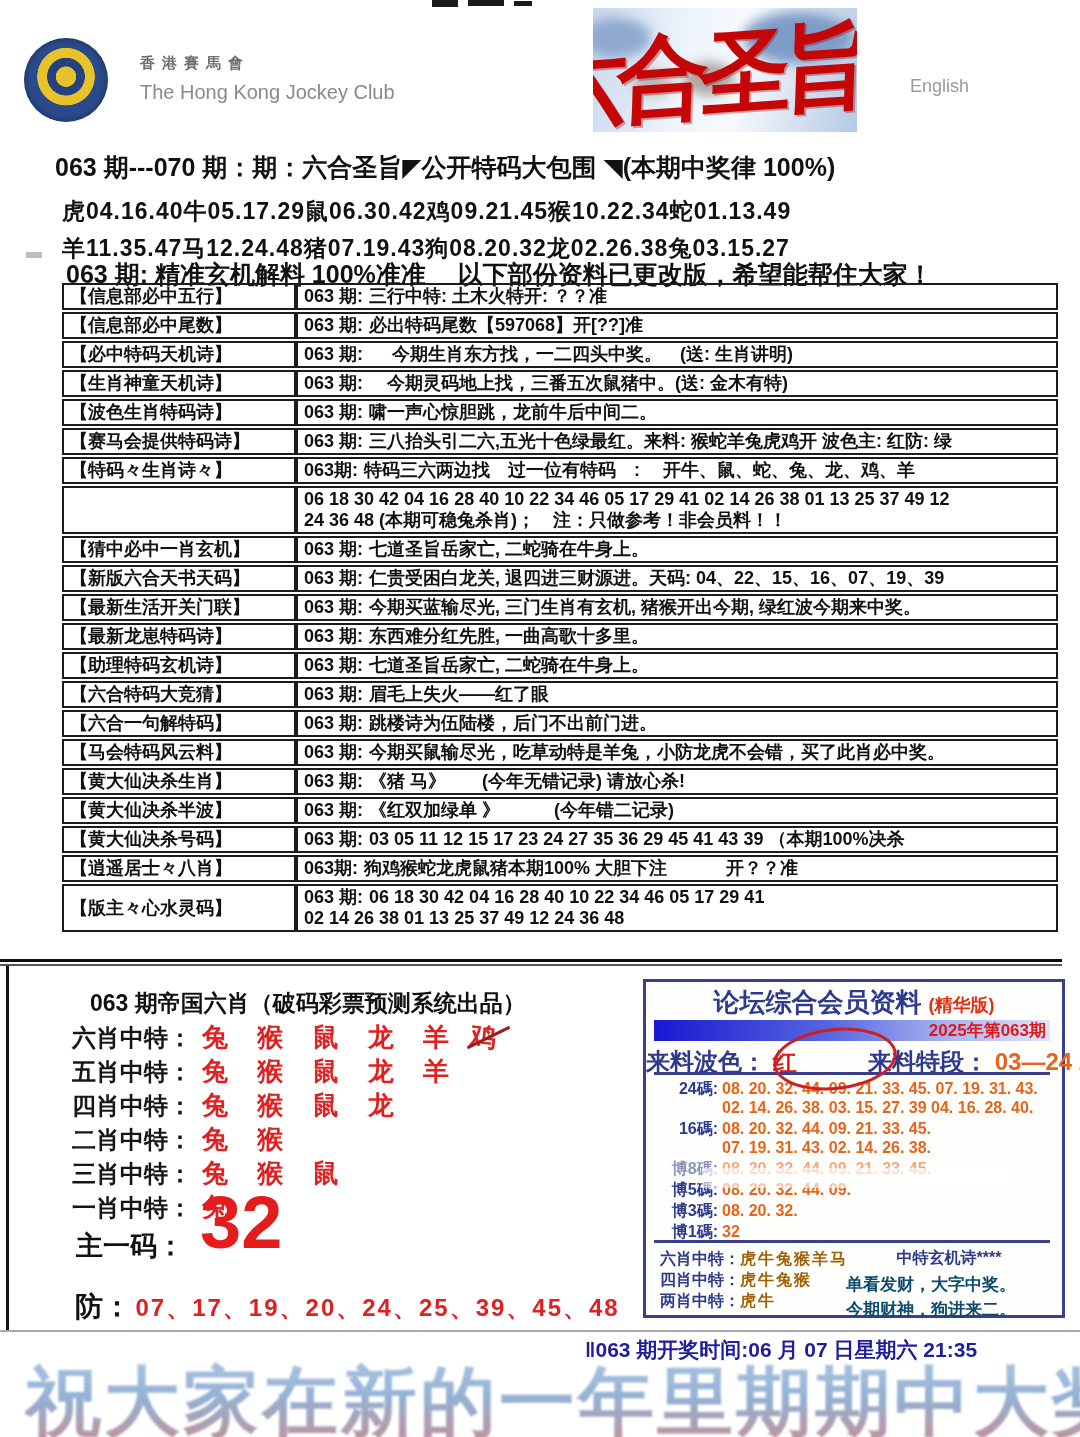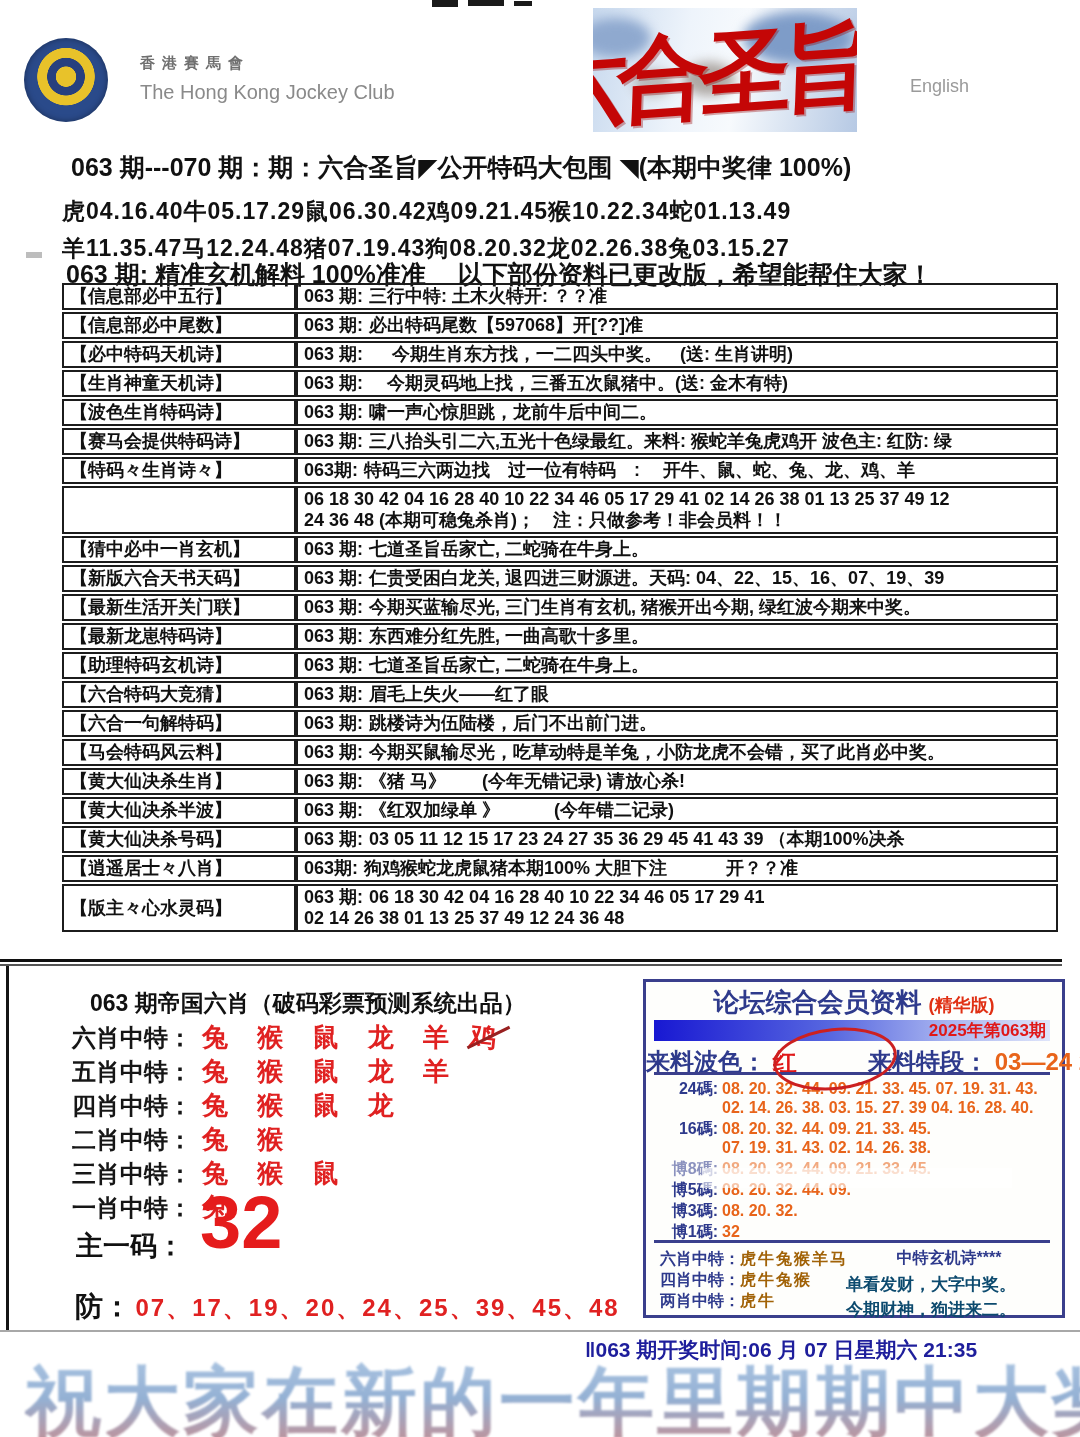--- a/index.html
+++ b/index.html
@@ -23,21 +23,21 @@
   
   .banner{width:264px;height:124px;overflow:hidden;
     background:linear-gradient(100deg,#c8d9ee 0%,#eef4fb 35%,#f7fafd 55%,#b6c9e4 100%);}
   .blob{position:absolute;border-radius:50%;filter:blur(6px);}
   .calli{position:absolute;left:-58px;top:6px;font-size:92px;font-weight:bold;color:#c40606;
     font-family:"DejaVu Serif","Liberation Serif",serif;
     transform:rotate(-4deg) skewX(-6deg);letter-spacing:-10px;white-space:nowrap;
     text-shadow:2px 2px 0 rgba(150,0,0,.35);}
   .english{color:#9a9a9a;font-size:18px;}
 
-  .main-title{font-size:25px;font-weight:bold;white-space:nowrap;margin-left:16px;}
+  .main-title{font-size:25px;font-weight:bold;white-space:nowrap;}
   .zline{font-size:23px;font-weight:bold;letter-spacing:1px;white-space:nowrap;}
   .notice{font-size:25px;font-weight:bold;white-space:nowrap;}
 
   
   table.sheet{border-collapse:separate;border-spacing:0 2px;width:996px;table-layout:fixed;}
   table.sheet td{border:2px solid #1c1c1c;padding:1px 6px;font-weight:bold;font-size:18px;line-height:21px;overflow:hidden;}
   td.lbl{width:218px;white-space:nowrap;}
   td.val{white-space:pre-line;}
   td.val.clip{white-space:nowrap;}
   td.blank{border:none;border-left:2px solid #1c1c1c;}

